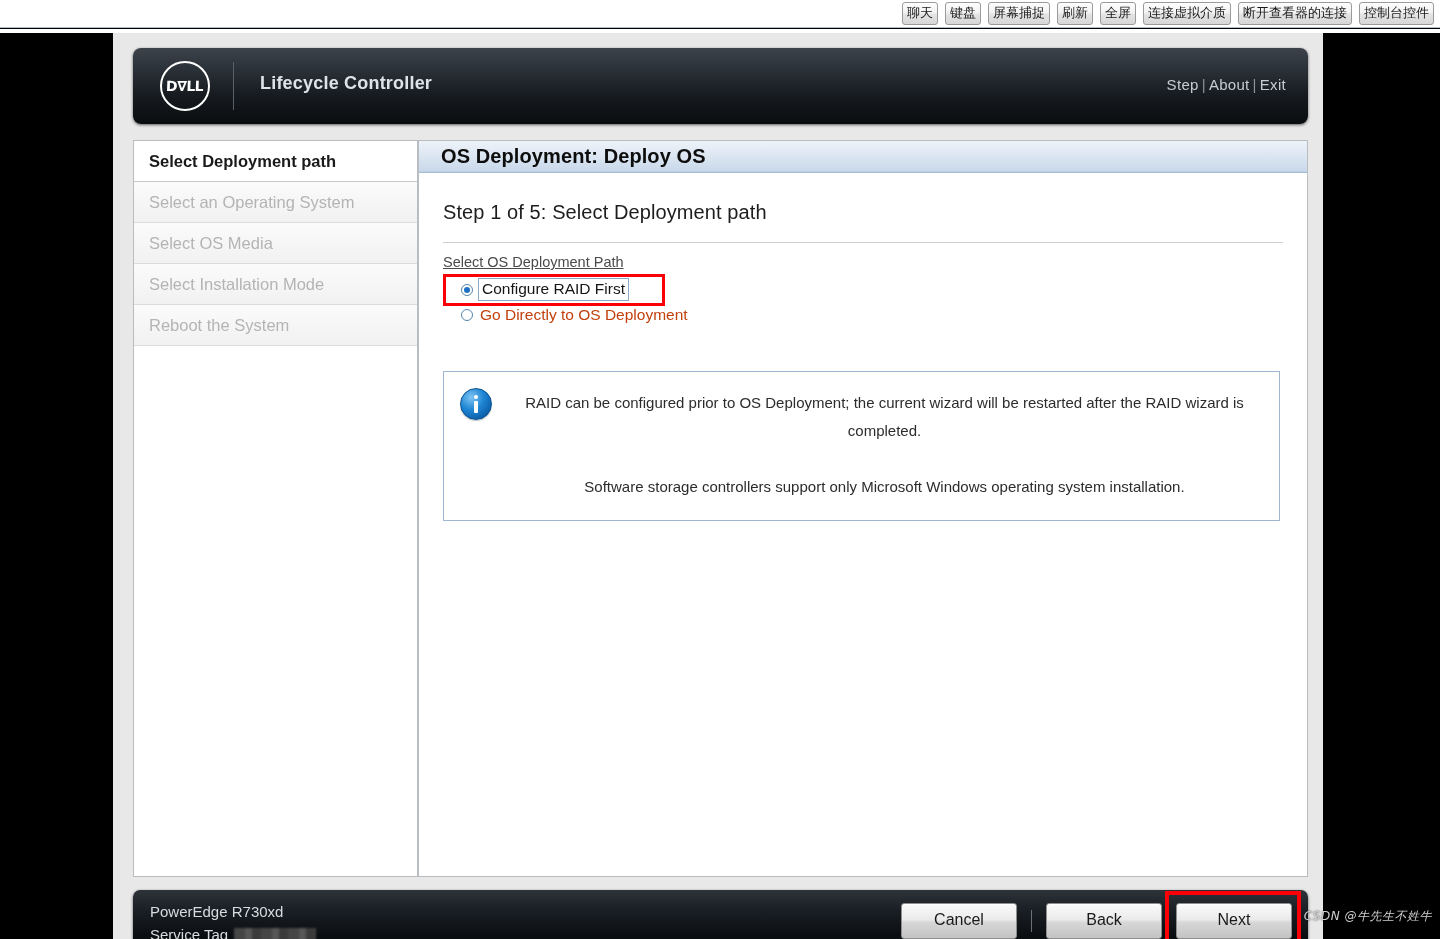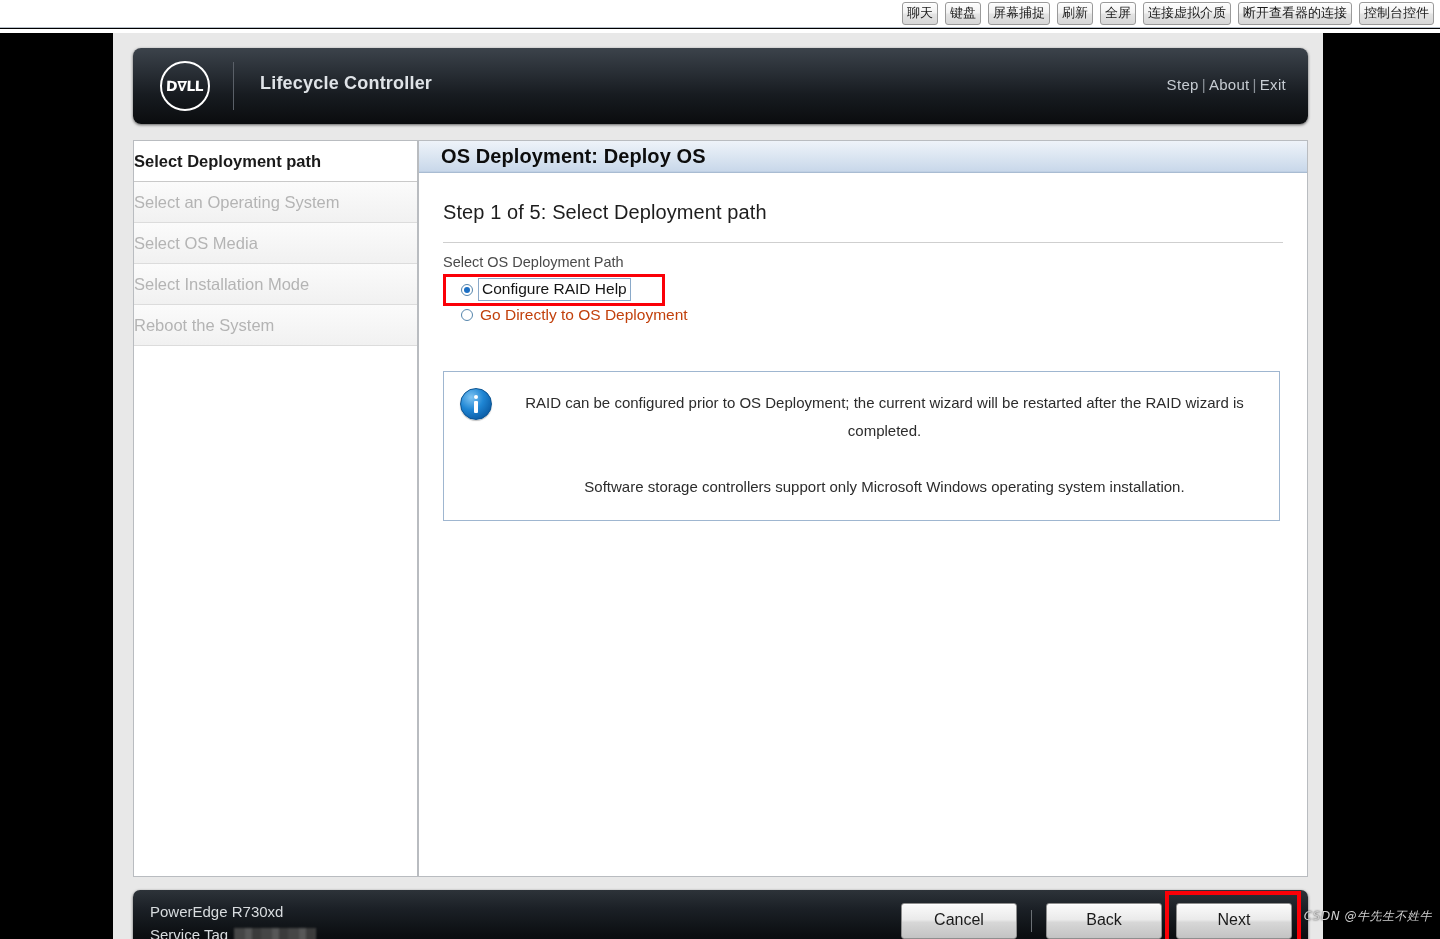--- a/index.html
+++ b/index.html
@@ -137,20 +137,21 @@
     left: 20px; top: 107px;
     width: 285px;
     height: 737px;
     background: #fdfdfd;
     border: 1px solid #b9bcc0;
     box-sizing: border-box;
   }
   .side-item {
     height: 41px;
     line-height: 41px;
+    padding-left: 15px;
     font-size: 16.5px;
     color: #b4b4b4;
     border-bottom: 1px solid #dcdcdc;
     box-sizing: border-box;
     background: linear-gradient(to bottom, #fbfbfb 0%, #f1f1f1 100%);
     cursor: default;
     white-space: nowrap;
     overflow: hidden;
   }
   .side-item.active {
@@ -197,20 +198,21 @@
   }
   #step-rule {
     margin: 18px 24px 0 24px;
     height: 1px;
     background: #cfcfcf;
   }
   #section-label {
     margin: 11px 0 4px 24px;
     font-size: 14.5px;
     color: #4a4a4a;
+    text-decoration: underline;
   }
 
   
   #radio-group { margin: 7px 0 0 24px; position: relative; }
   .radio-row {
     display: flex;
     align-items: center;
     height: 25px;
     margin-left: 18px;
     cursor: pointer;
@@ -426,21 +428,21 @@
 
     <div id="step-title">Step 1 of 5: Select Deployment path</div>
     <div id="step-rule"></div>
     <div id="section-label">Select OS Deployment Path</div>
 
     <div id="radio-group">
       <div id="radio-annotation"></div>
 
       <div class="radio-row focused">
         <span class="radio-dot checked"></span>
-        <span class="radio-label">Configure RAID Help</span>
+        <span class="radio-label">Configure RAID First</span>
       </div>
 
       <div class="radio-row">
         <span class="radio-dot"></span>
         <span class="radio-label dim">Go Directly to OS Deployment</span>
       </div>
     </div>
 
     <div id="info-box">
       <div id="info-icon"></div>

